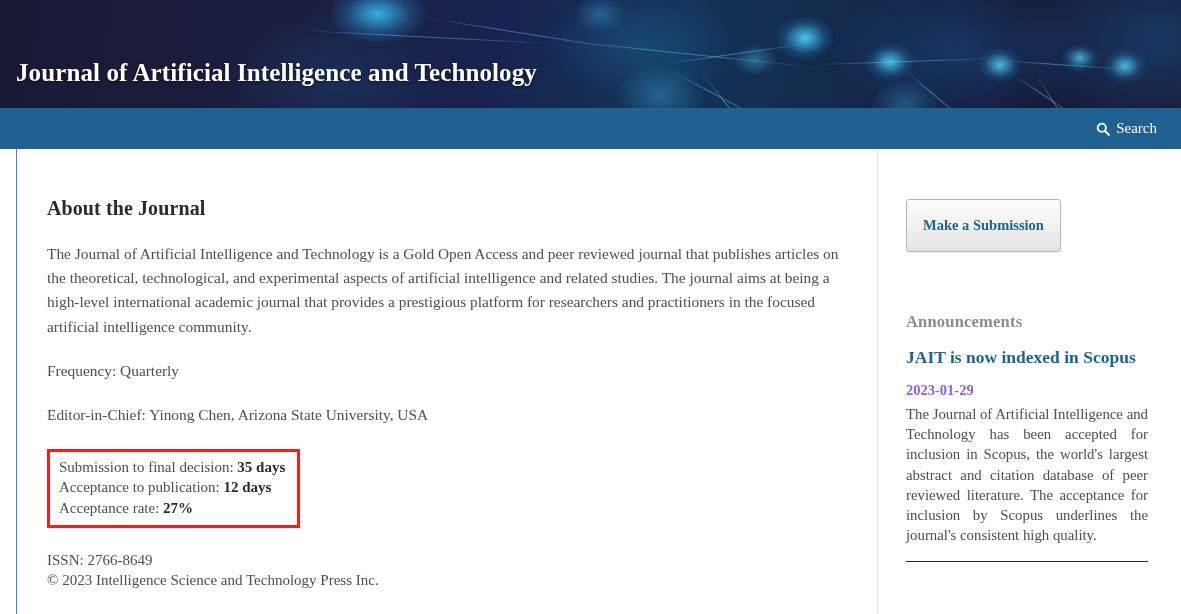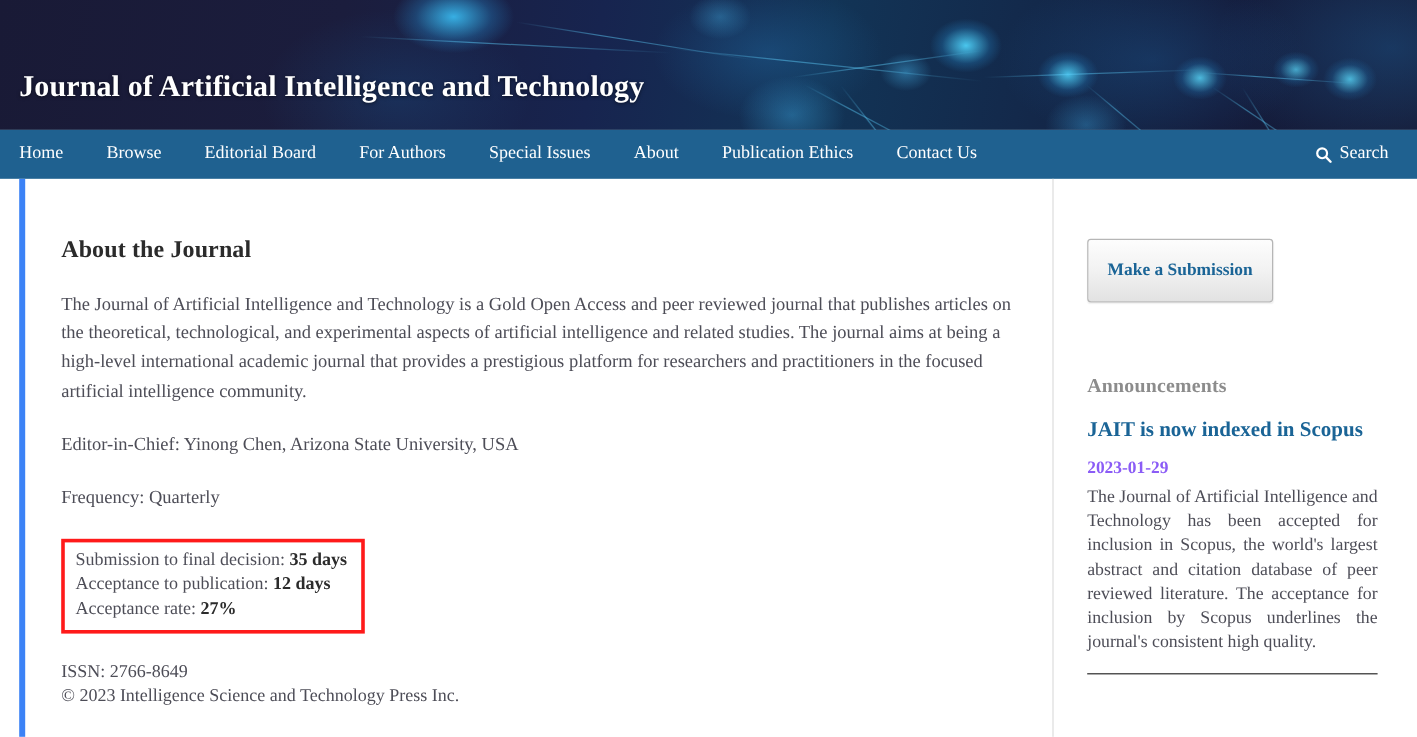--- a/index.html
+++ b/index.html
@@ -105,21 +105,21 @@
   .page-body {
     position: relative;
     display: flex;
     width: 1181px;
     height: 465px;
     padding-left: 16px;
   }
   .content-col {
     position: relative;
     width: 861px;
-    border-left: 5px solid #3b82f6;
+    border-left: 1px solid #3b82f6;
     padding: 48px 0 0 30px;
   }
   .sidebar-col {
     position: relative;
     width: 304px;
     border-left: 1px solid #dcdcdc;
     padding: 50px 0 0 28px;
   }
 
   
@@ -229,51 +229,41 @@
     <div class="line" style="left:700px; top:70px; width:110px; transform:rotate(52deg);"></div>
     <div class="line" style="left:1010px; top:72px; width:100px; transform:rotate(34deg);"></div>
     <div class="line" style="left:1035px; top:72px; width:95px; transform:rotate(58deg);"></div>
     <div class="line" style="left:430px; top:18px; width:200px; transform:rotate(9deg);"></div>
     <div class="line" style="left:905px; top:70px; width:90px; transform:rotate(40deg);"></div>
   </div>
   <h1 class="header-title">Journal of Artificial Intelligence and Technology</h1>
 </header>
 
 <nav class="site-nav">
-  <div class="nav-items">
-    <a class="nav-item">Home</a>
-    <a class="nav-item">Browse</a>
-    <a class="nav-item">Editorial Board</a>
-    <a class="nav-item">For Authors</a>
-    <a class="nav-item">Special Issues</a>
-    <a class="nav-item">About</a>
-    <a class="nav-item">Publication Ethics</a>
-    <a class="nav-item">Contact Us</a>
-  </div>
   <div class="nav-search">
     <span>
       <svg width="14" height="14" viewBox="0 0 16 16" aria-hidden="true">
         <circle cx="6.6" cy="6.6" r="4.7" fill="none" stroke="#ffffff" stroke-width="2.1"></circle>
         <line x1="10.3" y1="10.3" x2="14.6" y2="14.6" stroke="#ffffff" stroke-width="2.3" stroke-linecap="round"></line>
       </svg>
     </span>
     <span>Search</span>
   </div>
 </nav>
 
 <div class="page-body">
 
   <main class="content-col">
     <h2 class="page-title">About the Journal</h2>
 
     <p class="body-para">The Journal of Artificial Intelligence and Technology is a Gold Open Access and peer reviewed journal that publishes articles on the theoretical, technological, and experimental aspects of artificial intelligence and related studies. The journal aims at being a high-level international academic journal that provides a prestigious platform for researchers and practitioners in the focused artificial intelligence community.</p>
 
+    <p class="meta-line">Frequency: Quarterly</p>
+
     <p class="meta-line">Editor-in-Chief: Yinong Chen, Arizona State University, USA</p>
-
-    <p class="meta-line">Frequency: Quarterly</p>
 
     <div class="stats-box">
       <div class="stats-line">
         <span>Submission to final decision:</span>
         <b>35 days</b>
       </div>
       <div class="stats-line">
         <span>Acceptance to publication:</span>
         <b>12 days</b>
       </div>

